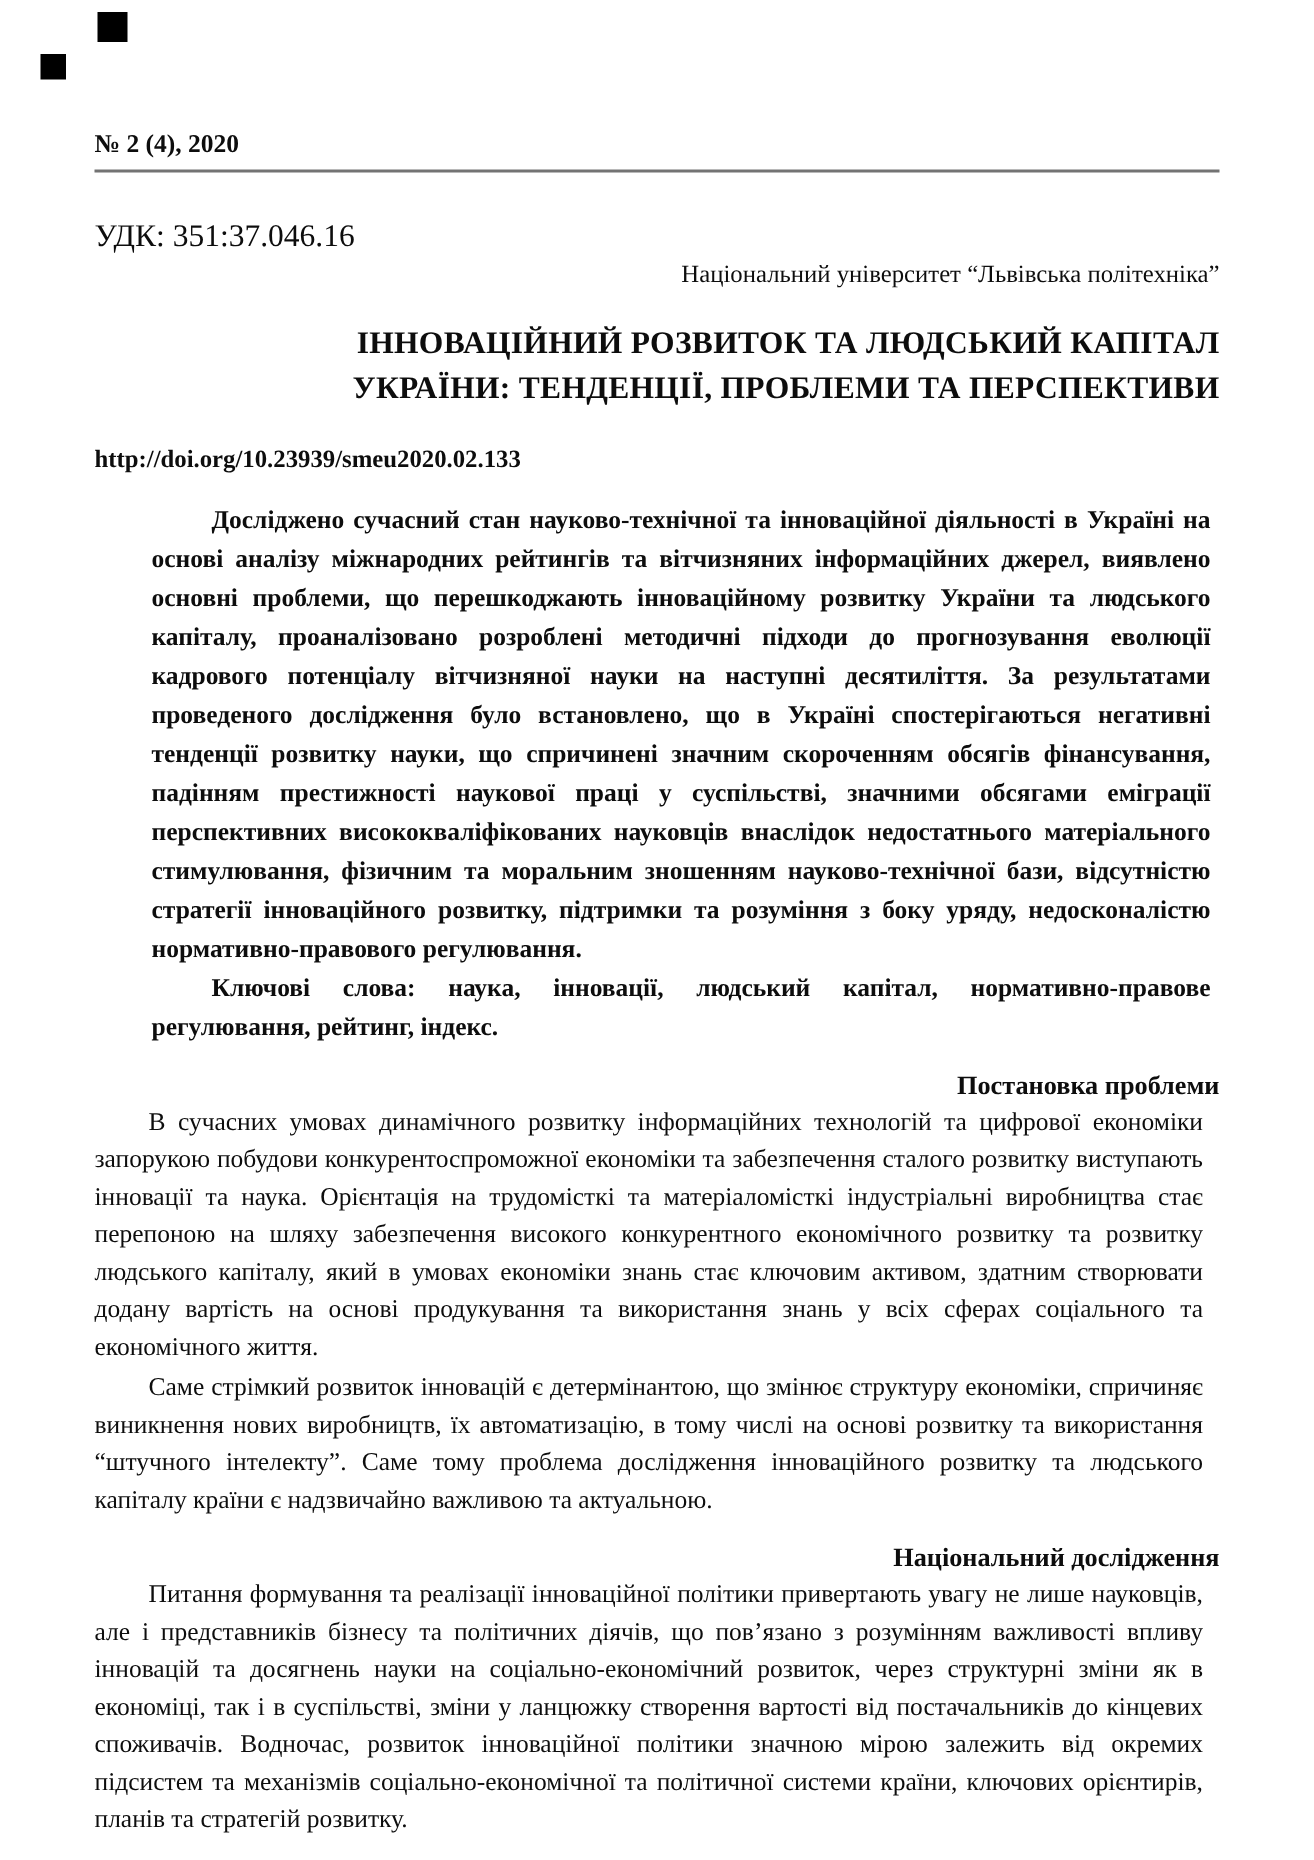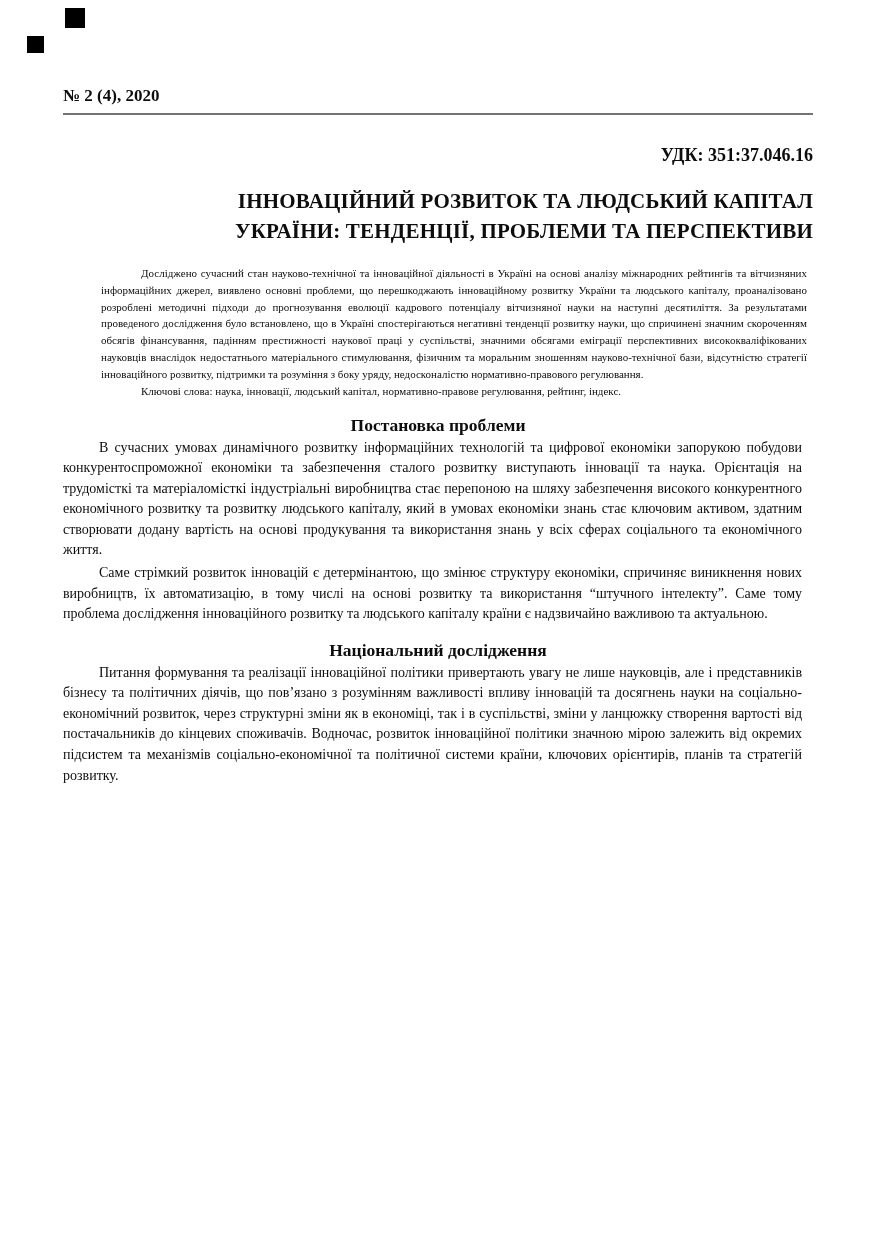--- a/index.html
+++ b/index.html
@@ -38,23 +38,23 @@
   }
   .journal-issue {
     font-weight: bold;
     font-size: 17px;
     text-align: left;
     padding: 4px 0 7px 0;
     border-bottom: 2px solid #737373;
   }
   .udc {
     margin-top: 30px;
-    text-align: right;
-    font-weight: bold;
-    font-size: 18px;
+    text-align: left;
+    font-weight: normal;
+    font-size: 21px;
   }
   .author {
     margin-top: 24px;
     text-align: right;
     font-weight: bold;
     font-size: 17px;
   }
   .affiliation {
     margin-top: 3px;
     text-align: right;
@@ -74,63 +74,65 @@
     font-size: 16.5px;
   }
   .copyright {
     margin-top: 20px;
     font-weight: bold;
     font-style: italic;
     font-size: 17px;
   }
   .abstract-block {
     margin: 18px 6px 0 38px;
-    font-weight: normal;
-    font-size: 11px;
+    font-weight: bold;
+    font-size: 17px;
     line-height: 1.53;
     text-align: justify;
   }
   .abstract-block p {
     margin: 0;
     text-indent: 40px;
   }
   .section-heading {
     margin-top: 15px;
-    text-align: center;
+    text-align: right;
     font-weight: bold;
     font-size: 17.5px;
   }
   .body-par {
     margin: 2px 11px 0 0;
-    font-size: 14px;
+    font-size: 17px;
     line-height: 1.47;
     text-align: justify;
     text-indent: 36px;
   }
 </style>
 </head>
 <body>
 
 <div class="scan-artifact sq1"></div>
 <div class="scan-artifact sq2"></div>
 
 <div class="page">
 
 
   <div class="journal-issue">№ 2 (4), 2020</div>
 
   <div class="udc">УДК: 351:37.046.16</div>
 
 
+  <div class="affiliation">Національний університет “Львівська політехніка”</div>
 
   <h1 class="article-title" style="margin-bottom:0;">
     <span>ІННОВАЦІЙНИЙ РОЗВИТОК ТА ЛЮДСЬКИЙ КАПІТАЛ</span><br>
     <span>УКРАЇНИ: ТЕНДЕНЦІЇ, ПРОБЛЕМИ ТА ПЕРСПЕКТИВИ</span>
   </h1>
 
+  <div class="doi">http://doi.org/10.23939/smeu2020.02.133</div>
 
 
   <div class="abstract-block">
     <p>Досліджено сучасний стан науково-технічної та інноваційної діяльності в Україні на основі аналізу міжнародних рейтингів та вітчизняних інформаційних джерел, виявлено основні проблеми, що перешкоджають інноваційному розвитку України та людського капіталу, проаналізовано розроблені методичні підходи до прогнозування еволюції кадрового потенціалу вітчизняної науки на наступні десятиліття. За результатами проведеного дослідження було встановлено, що в Україні спостерігаються негативні тенденції розвитку науки, що спричинені значним скороченням обсягів фінансування, падінням престижності наукової праці у суспільстві, значними обсягами еміграції перспективних висококваліфікованих науковців внаслідок недостатнього матеріального стимулювання, фізичним та моральним зношенням науково-технічної бази, відсутністю стратегії інноваційного розвитку, підтримки та розуміння з боку уряду, недосконалістю нормативно-правового регулювання.</p>
     <p><span>Ключові слова:</span><span> наука, інновації, людський капітал, нормативно-правове регулювання, рейтинг, індекс.</span></p>
   </div>
 
   <div class="section-heading">Постановка проблеми</div>
 
   <p class="body-par">В сучасних умовах динамічного розвитку інформаційних технологій та цифрової економіки запорукою побудови конкурентоспроможної економіки та забезпечення сталого розвитку виступають інновації та наука. Орієнтація на трудомісткі та матеріаломісткі індустріальні виробництва стає перепоною на шляху забезпечення високого конкурентного економічного розвитку та розвитку людського капіталу, який в умовах економіки знань стає ключовим активом, здатним створювати додану вартість на основі продукування та використання знань у всіх сферах соціального та економічного життя.</p>

